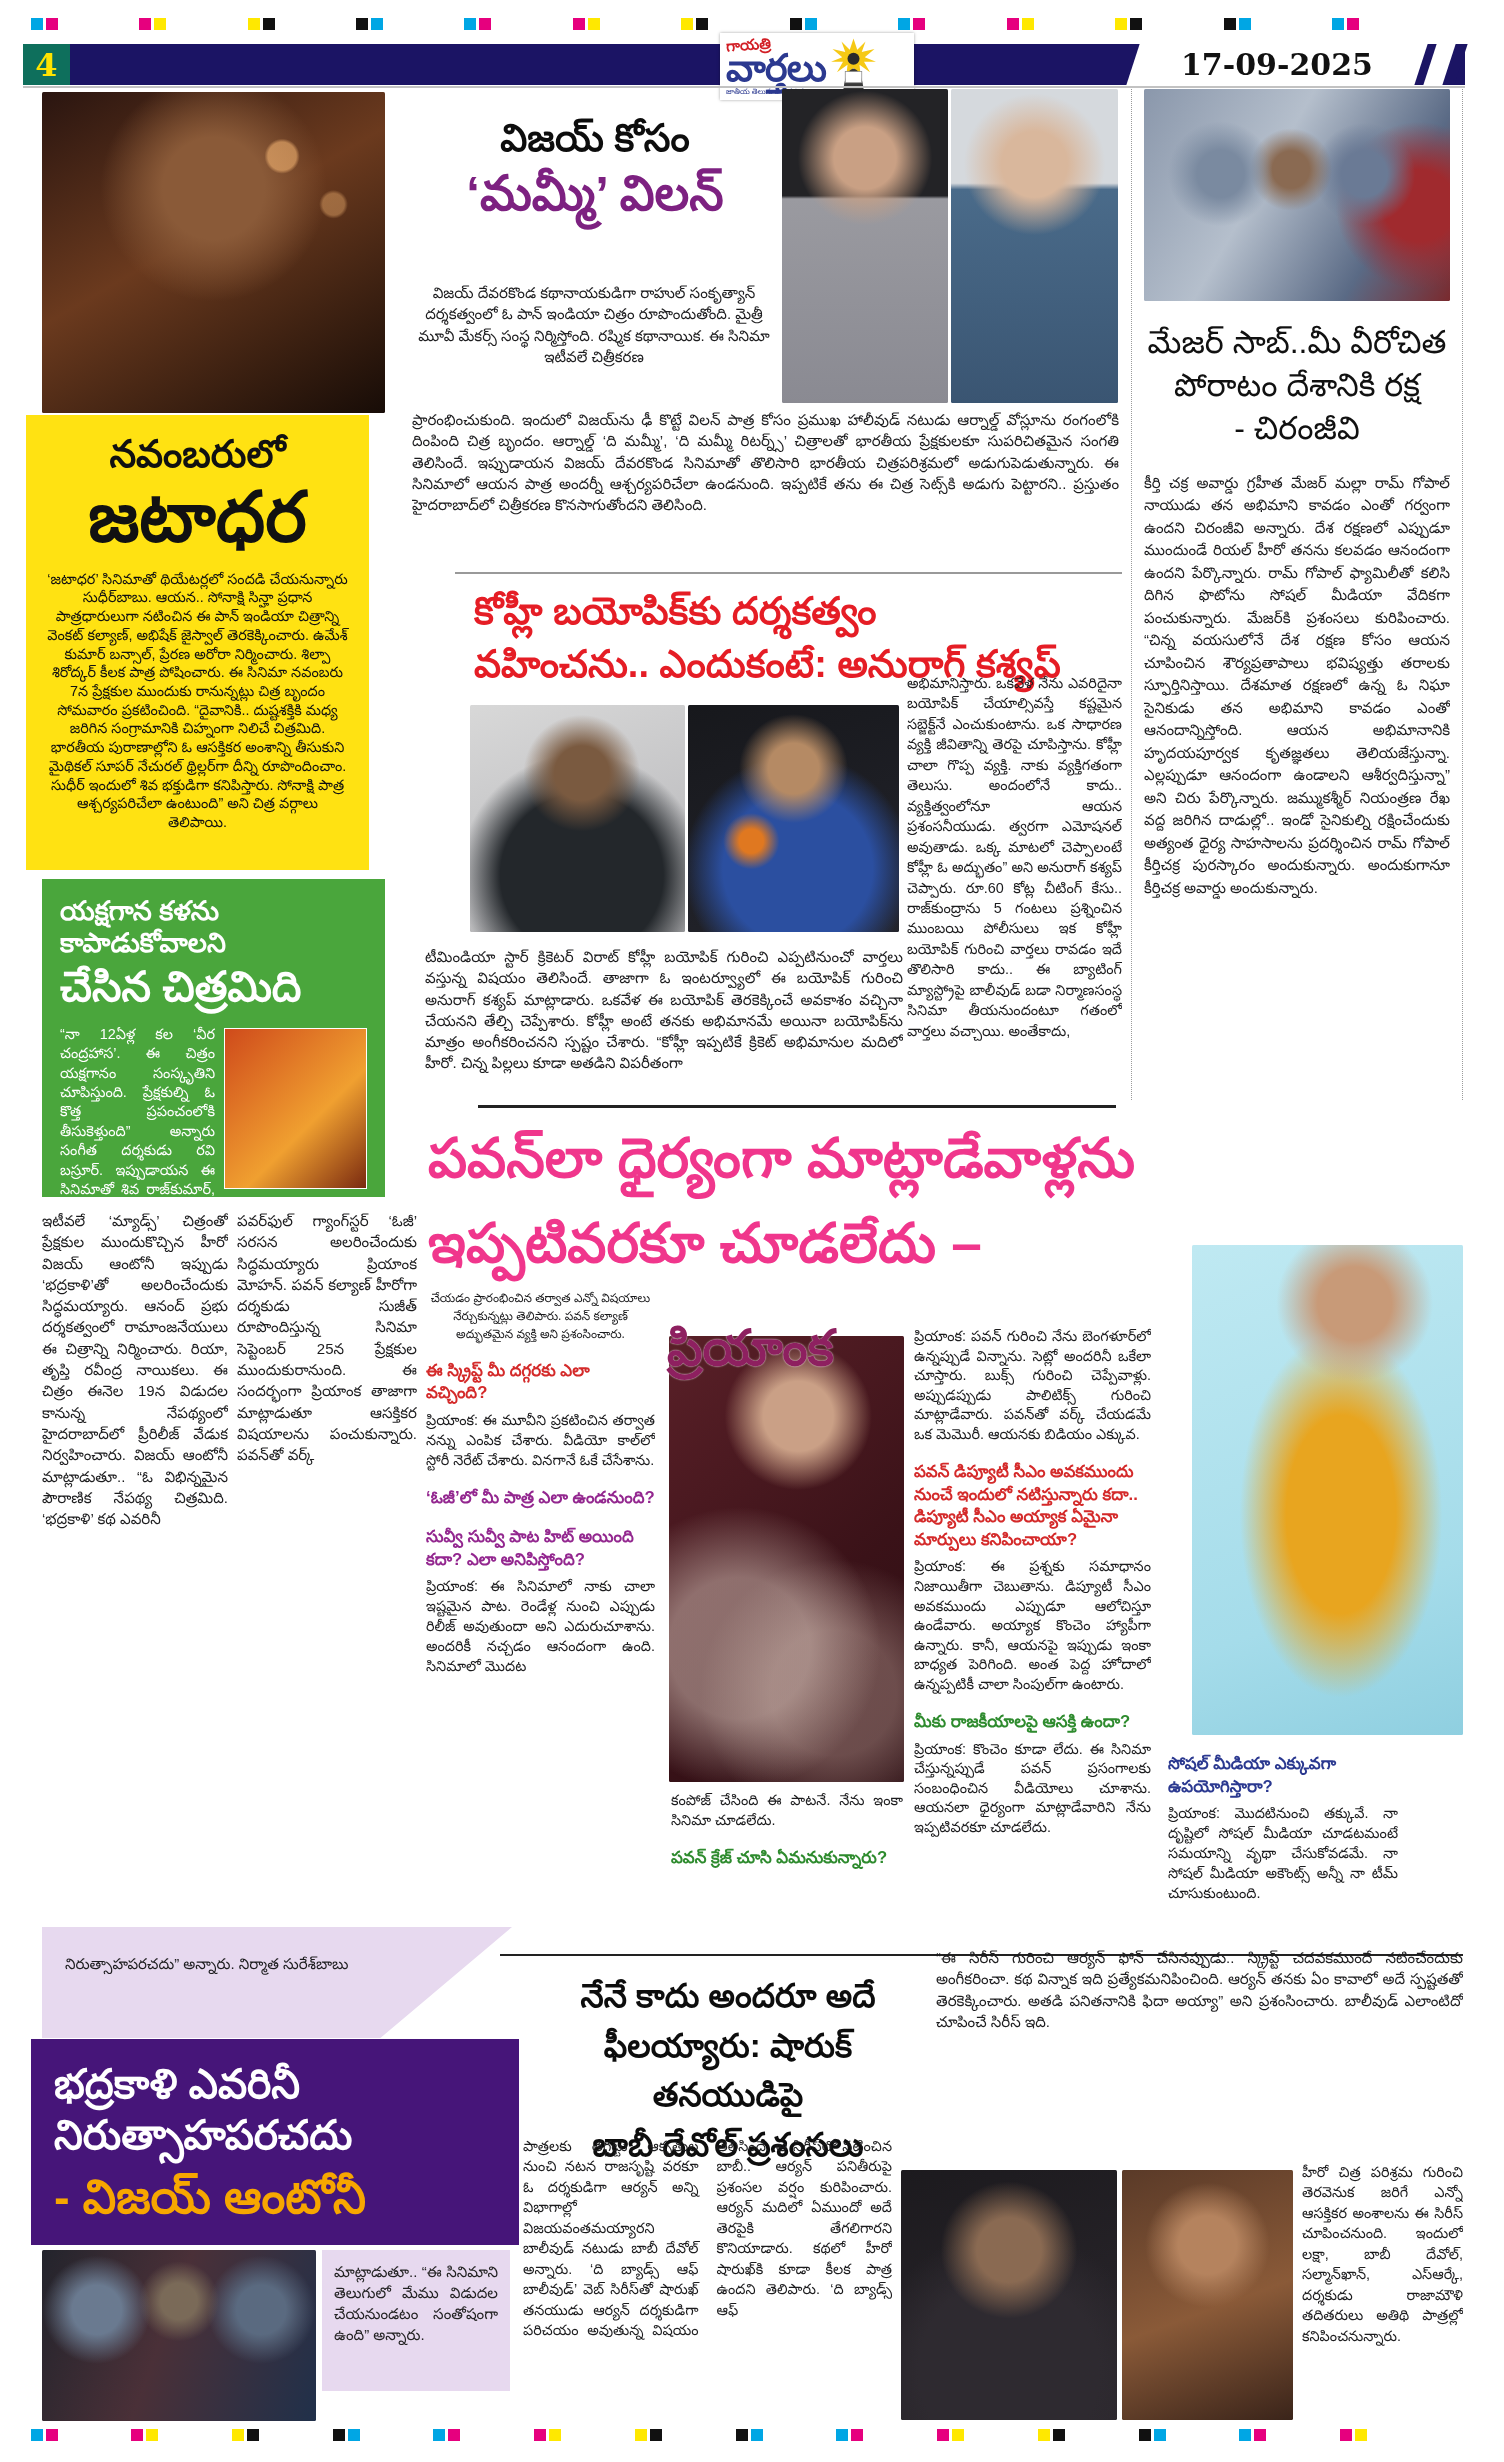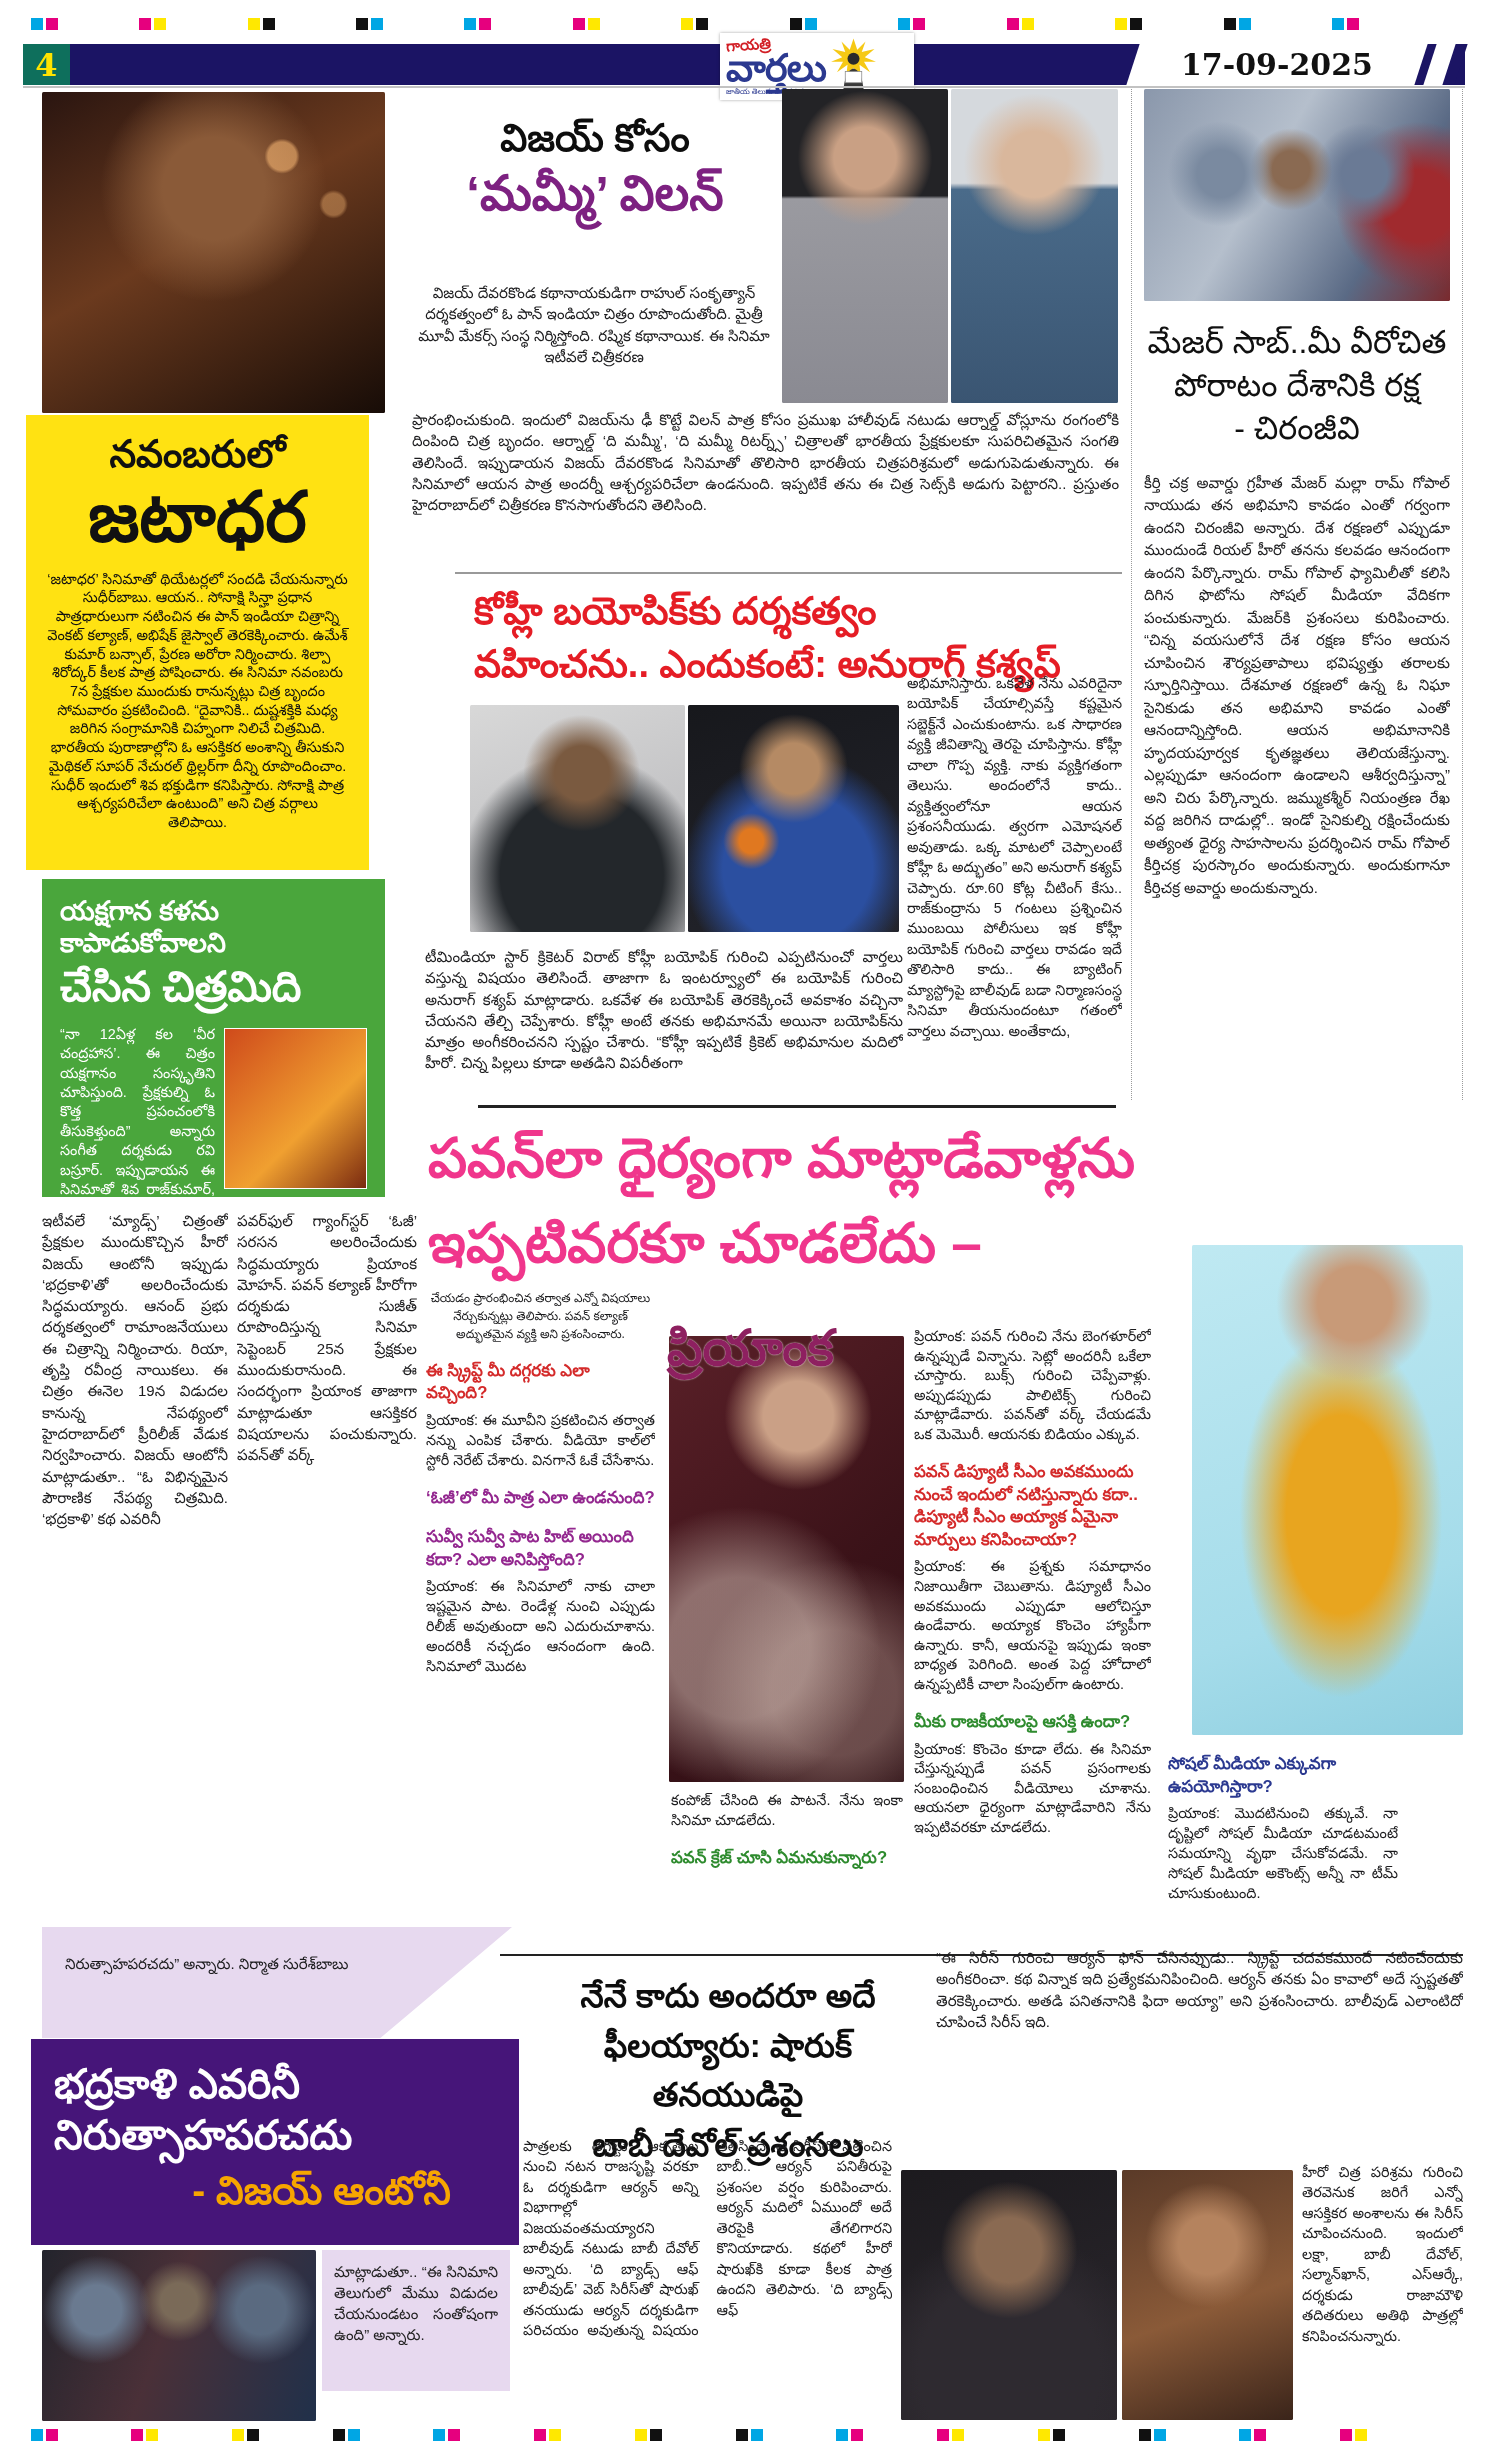--- a/index.html
+++ b/index.html
@@ -32,21 +32,21 @@
   .yb-title{font-size:70px;font-weight:bold;color:#111;line-height:1.05;margin-top:4.5px}
   .yb-body{font-size:14.4px;line-height:1.3;color:#111;margin-top:15px;font-weight:500}
   .green-box{background:#4aa63c;padding:16px 18px;color:#fff}
   .gb-t1{font-size:27px;font-weight:bold;line-height:1.2}
   .gb-t2{font-size:42px;font-weight:bold;line-height:1.15;margin-top:3px}
   .gb-body{font-size:14.4px;line-height:1.35;color:#fff;margin-top:13.6px;text-align:justify}
   .gb-inset{float:right;width:141px;height:159px;margin:3px 0 4.5px 9px;
             background:linear-gradient(135deg,#cf4a1b,#f0a030 60%,#7a2a10);border:0.8px solid #fff}
   .purple-box{background:#461579;padding:20px 23px;color:#fff}
   .pb-line{font-size:41px;font-weight:bold;line-height:1.25}
-  .pb-byline{font-size:39px;font-weight:bold;color:#f7a600;text-align:right;padding-right:45px;margin-top:7.6px}
+  .pb-byline{font-size:47px;font-weight:bold;color:#f7a600;padding-right:45px;margin-top:7.6px}
   .lavender{background:#e7d9ef;color:#222}
   
   .mummy-1{font-size:38px;font-weight:bold;color:#0d0d0d;line-height:1.25}
   .mummy-2{font-size:49px;font-weight:bold;color:#7d2181;line-height:1.25}
   .kohli-h{font-size:38px;font-weight:bold;color:#e51d25;line-height:1.4}
   .chiru-h{font-size:32px;font-weight:normal;color:#111;line-height:1.35;text-align:center}
   .pink-h{font-size:55px;font-weight:bold;color:#f0368c;line-height:1.55}
   .pk-name{font-size:50px;font-weight:bold;color:#8e2060;text-shadow:0 0 1.5px #fff}
   .bobby-h{font-size:33px;font-weight:bold;color:#0d0d0d;line-height:1.5;text-align:center}
   

